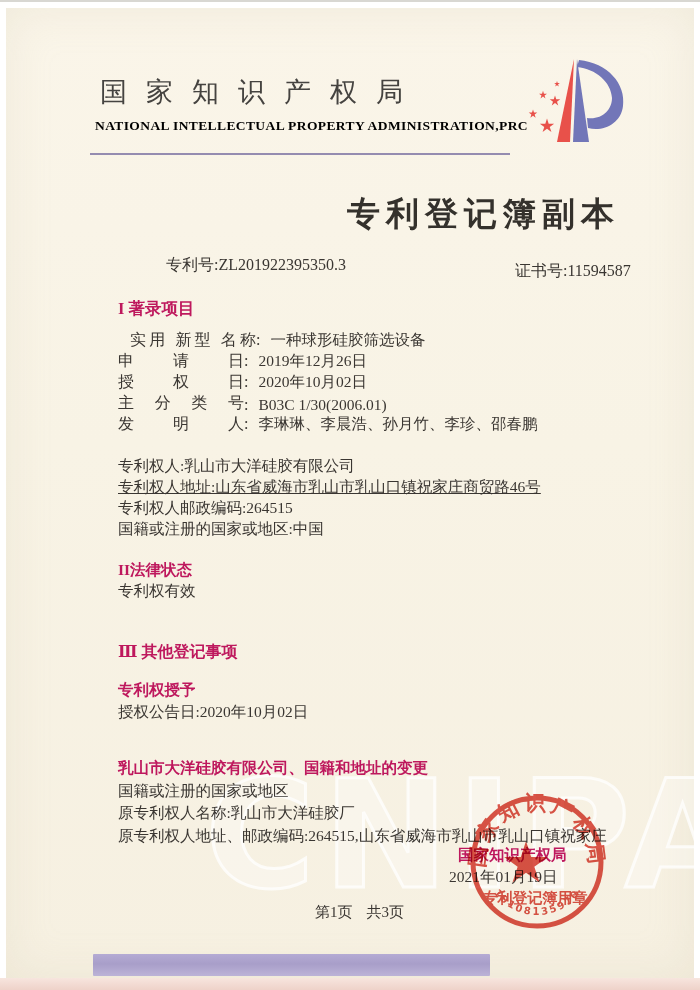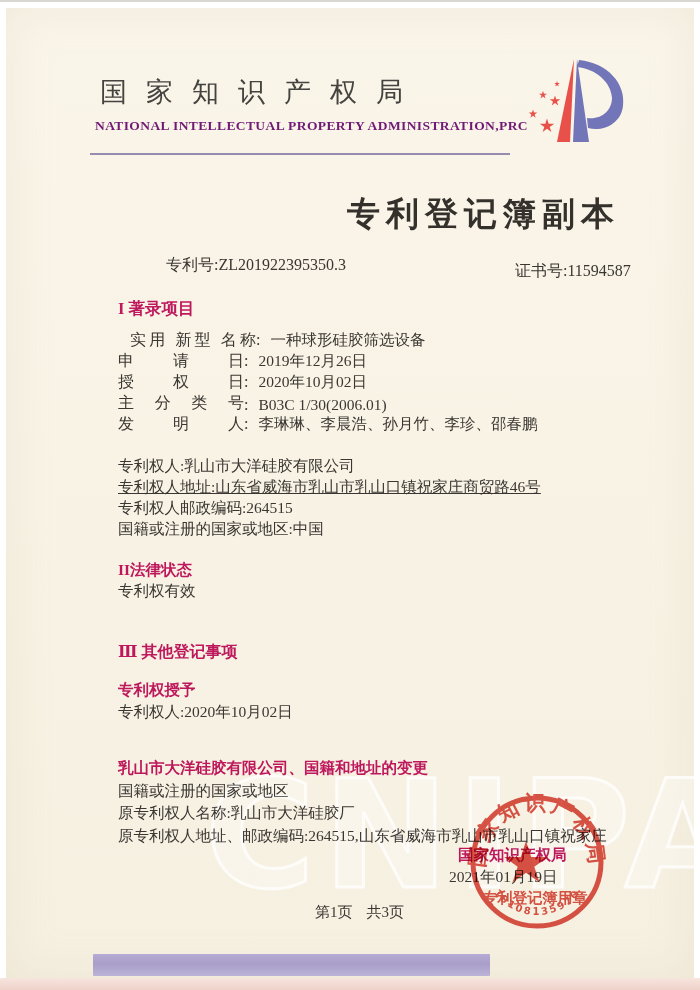--- a/index.html
+++ b/index.html
@@ -18,21 +18,21 @@
   }
   .edge-top { position:absolute; left:0; top:0; width:700px; height:2px; background:#d8d7d2; z-index:4;}
   .pink-strip { position:absolute; left:0; top:978px; width:700px; height:12px;
     background:linear-gradient(180deg,#f7e5de,#eed2c9); z-index:1;}
   .content { z-index:2; }
   .nowrap { white-space:nowrap; }
 
   .hdr-cn { left:100px; top:74px; font-size:27px; letter-spacing:19px;
     color:#454340; font-weight:500; }
   .hdr-en { left:95px; top:118px; font-size:13.5px; font-weight:bold;
-    letter-spacing:.4px; color:#701a75; }
+    letter-spacing:.4px; color:#000000; }
   .hdr-line { left:90px; top:153px; width:420px; height:2px; background:#958cb0; }
 
   .doc-title { left:130px; top:192px; width:490px; text-align:right;
     font-size:33px; font-weight:600; letter-spacing:6px; color:#34312c; }
 
   .t16 { font-size:16px;margin-left:48px; }
   .t155 { font-size:15.5px; }
   .bold { font-weight:bold; color:#be185d; }
 
   .flabel { display:inline-block; width:126px; text-align:justify;
@@ -108,21 +108,21 @@
 <div class="abs content t155 nowrap" style="left:118px;top:456px;">专利权人:乳山市大洋硅胶有限公司</div>
 <div class="abs content t155 nowrap" style="left:118px;top:477px;text-decoration:underline;">专利权人地址:山东省威海市乳山市乳山口镇祝家庄商贸路46号</div>
 <div class="abs content t155 nowrap" style="left:118px;top:498px;text-align:center;">专利权人邮政编码:264515</div>
 <div class="abs content t155 nowrap" style="left:118px;top:519px;">国籍或注册的国家或地区:中国</div>
 
 <div class="abs content bold t155 nowrap" style="left:118px;top:560px;">II法律状态</div>
 <div class="abs content t155 nowrap" style="left:118px;top:581px;">专利权有效</div>
 
 <div class="abs content bold nowrap" style="left:118px;top:642px;font-size:16px;">Ⅲ 其他登记事项</div>
 <div class="abs content bold t155 nowrap" style="left:118px;top:680px;">专利权授予</div>
-<div class="abs content t155 nowrap" style="left:118px;top:702px;">专利权人:2020年10月02日</div>
+<div class="abs content t155 nowrap" style="left:118px;top:702px;">授权公告日:2020年10月02日</div>
 
 <div class="abs content bold t155 nowrap" style="left:118px;top:758px;">乳山市大洋硅胶有限公司、国籍和地址的变更</div>
 <div class="abs content t155 nowrap" style="left:118px;top:781px;">国籍或注册的国家或地区</div>
 <div class="abs content t155 nowrap" style="left:118px;top:803px;">原专利权人名称:乳山市大洋硅胶厂</div>
 <div class="abs content t155 nowrap" style="left:118px;top:826px;">原专利权人地址、邮政编码:264515,山东省威海市乳山市乳山口镇祝家庄</div>
 
 <div class="abs content bold t155 nowrap" style="left:458px;top:845px;">国家知识产权局</div>
 <div class="abs content t155 nowrap" style="left:449px;top:867px;">2021年01月19日</div>
 
 <svg class="abs stamp" width="150" height="150" viewBox="0 0 150 150">

